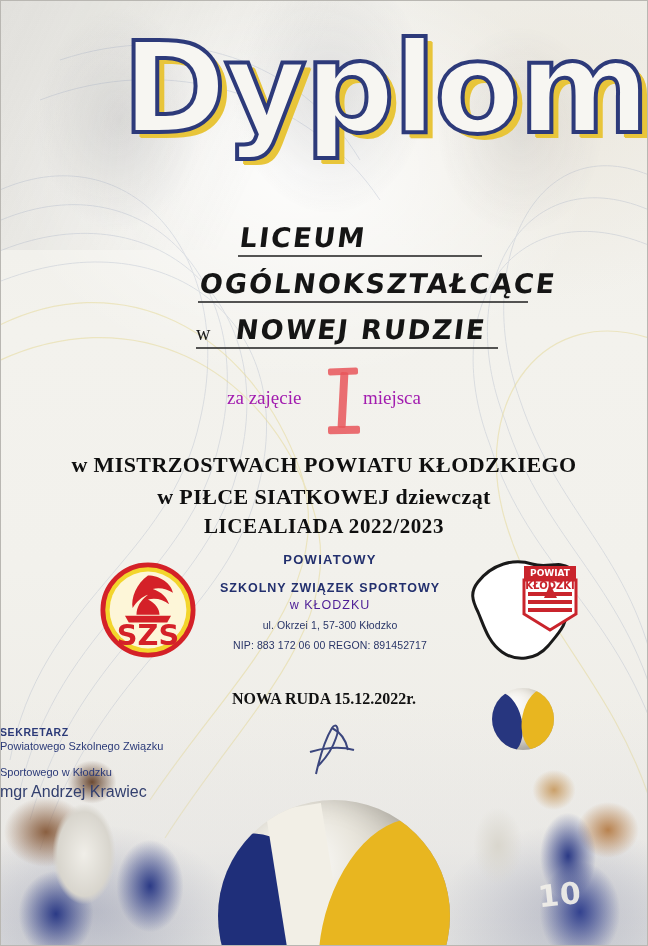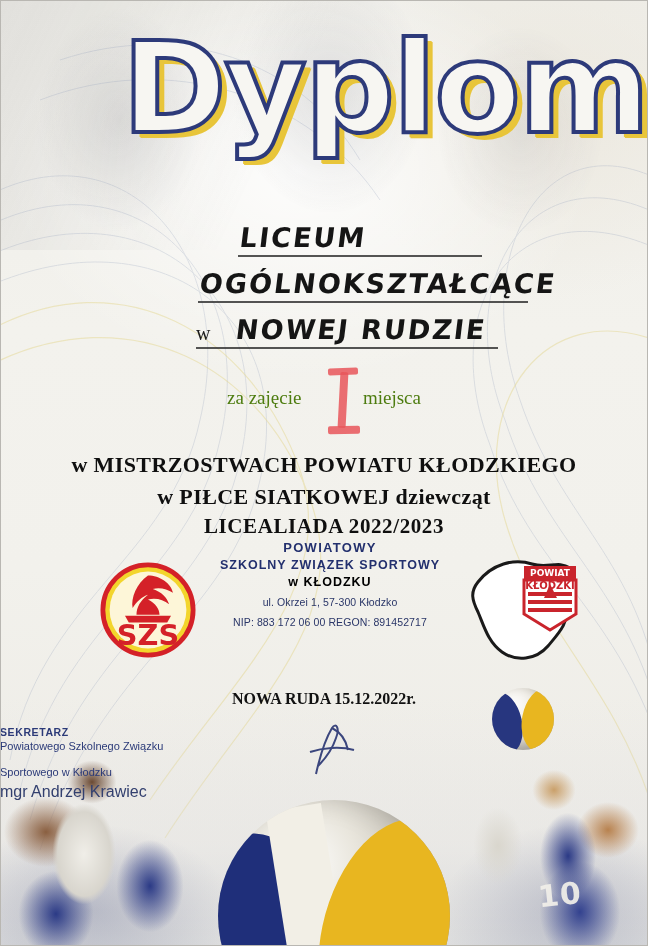--- a/index.html
+++ b/index.html
@@ -115,21 +115,21 @@
   .u2 { left: 198px; top: 301px; width: 330px; }
   .u3 { left: 196px; top: 347px; width: 302px; }
 
   
   .place-line {
     position: absolute;
     top: 387px; left: 0; width: 648px;
     text-align: center;
     font-family: "Liberation Serif", serif;
     font-size: 19px;
-    color: #4d7c0f;
+    color: #a21caf;
     z-index: 7;
   }
   .place-line .gap { display: inline-block; width: 52px; }
   .place-mark {
     position: absolute;
     left: 328px; top: 368px;
     width: 30px; height: 68px;
     z-index: 8;
   }
   .place-mark .stroke {
@@ -160,30 +160,30 @@
   .szs-logo {
     position: absolute;
     left: 100px; top: 562px;
     width: 96px; height: 96px;
     z-index: 7;
   }
 
   
   .org-block {
     position: absolute;
-    left: 212px; top: 540px;
+    left: 212px; top: 552px;
     width: 236px;
     text-align: center;
     z-index: 7;
     color: #1b2f6b;
     font-family: "Liberation Sans", sans-serif;
   }
   .org-l1 { font-size: 13px; font-weight: bold; letter-spacing: 1.3px; color: #23306e; }
-  .org-l2 { font-size: 12.5px; font-weight: bold; letter-spacing: 1px; color: #23306e; margin-top: 3px; }
-  .org-l3 { font-size: 12.5px; font-weight: bold; letter-spacing: 1px; color: #000000; margin-top: 3px; }
+  .org-l2 { font-size: 12.5px; font-weight: bold; letter-spacing: 1px; color: #23306e; margin-top: 14px; }
+  .org-l3 { font-size: 12.5px; font-weight: normal; letter-spacing: 1px; color: #4c1d95; margin-top: 3px; }
   .org-addr { font-size: 10.5px; color: #2a3668; margin-top: 7px; letter-spacing: .1px; }
   .org-nip { font-size: 10.5px; color: #2a3668; margin-top: 8px; letter-spacing: .1px; }
 
   
   .crest {
     position: absolute;
     left: 462px; top: 552px;
     width: 120px; height: 116px;
     z-index: 7;
   }

